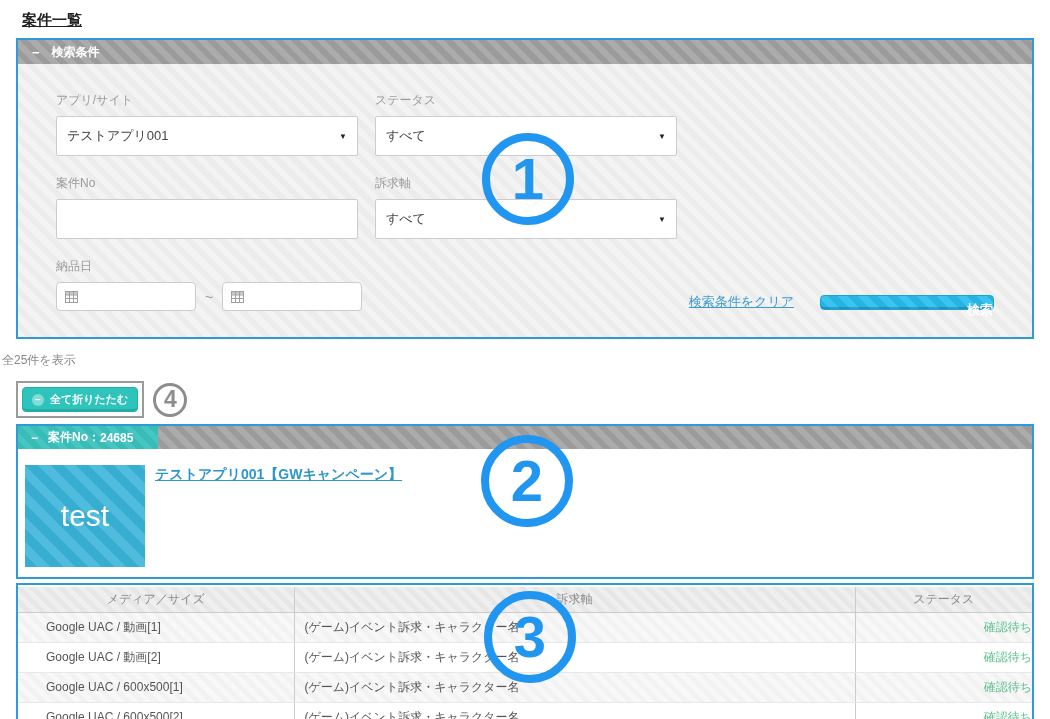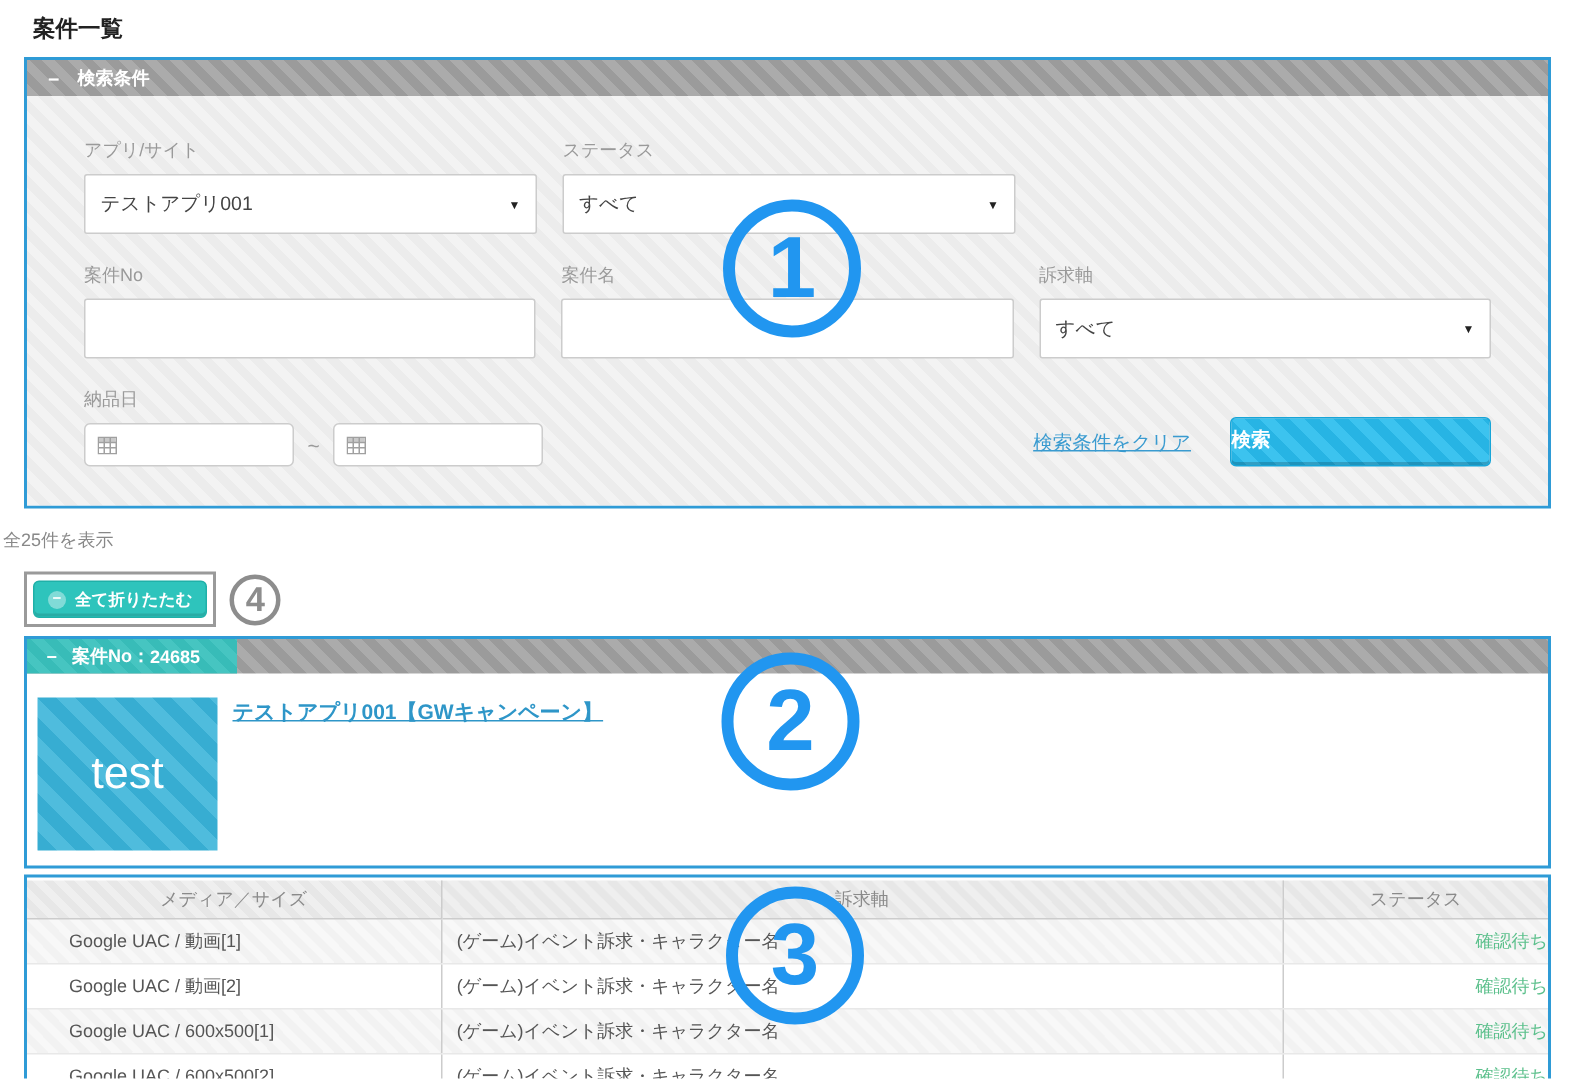--- a/index.html
+++ b/index.html
@@ -2,21 +2,21 @@
 <html><head>
 <meta charset="utf-8">
 <style>
   * { margin:0; padding:0; box-sizing:border-box; }
   body {
     font-family: "Liberation Sans", "DejaVu Sans", sans-serif;
     background:#fff; color:#333;
   }
   .page { position:relative; width:1050px; height:719px; overflow:hidden; }
 
-  .page-title { font-size:15px; font-weight:bold; color:#222; margin:10px 0 0 22px; line-height:20px; }
+  .page-title { font-size:15px; font-weight:bold; color:#222; margin:10px 0 0 22px; line-height:20px;text-decoration:underline; }
 
   .panel {
     margin:0 16px; border:2px solid #2f9bd6; background:#fff;
   }
   .panel-1 { margin-top:8px; }
   .panel-2 { margin-top:5px; }
   .panel-3 { margin-top:4px; }
 
   .panel-header {
     height:24px; display:flex; align-items:center;
@@ -44,24 +44,24 @@
   .date-group { display:flex; align-items:center; gap:9px; }
   .date-input {
     width:140px; height:29px; background:#fff; border:1px solid #ccc; border-radius:4px;
     display:flex; align-items:center; padding:0 8px; gap:6px; font-size:13px; color:#444;
   }
   .tilde { color:#999; font-size:14px; }
   .row-bottom { display:flex; justify-content:space-between; align-items:flex-end; margin-top:1px; }
   .actions { display:flex; align-items:center; gap:26px; padding-bottom:0; }
   .clear-link { font-size:13px; color:#3a9bd0; text-decoration:underline; cursor:pointer; }
   .search-btn {
-    width:174px; height:33px; border:1px solid #17a5d8; border-radius:4px;
+    width:174px; height:15px; border:1px solid #17a5d8; border-radius:4px;
     background:repeating-linear-gradient(45deg,#27b4e4 0 7px,#3cc3ef 7px 14px);
     box-shadow:inset 0 -2px rgba(0,0,0,.18);
-    color:#fff; font-size:13px; font-weight:bold; text-align:left; line-height:27px; cursor:pointer;
+    color:#fff; font-size:13px; font-weight:bold; text-align:right; line-height:27px; cursor:pointer;
   }
 
   
   .result-summary { font-size:12px; color:#888; margin:13px 0 0 2px; }
   .collapse-row { display:flex; align-items:center; gap:9px; margin:11px 0 0 16px; height:39px; }
   .annotation-box { border:2px solid #9a9a9a; background:#fff; padding:4px 4px; }
   .collapse-btn {
     display:flex; align-items:center; gap:6px;
     background:#2ec4bc; border:1px solid #1fb0a8; border-radius:4px;
     box-shadow:inset 0 -2px rgba(0,0,0,.12);
@@ -142,26 +142,20 @@
           <span class="field-label">ステータス</span>
           <div class="select">
             <span>すべて</span>
             <span class="arrow">▼</span>
           </div>
         </div>
       </div>
       <div class="form-row">
         <div class="field w300">
           <span class="field-label">案件No</span>
-          <div class="text-input">
-            <span></span>
-          </div>
-        </div>
-        <div class="field w300">
-          <span class="field-label">案件名</span>
           <div class="text-input">
             <span></span>
           </div>
         </div>
         <div class="field w300">
           <span class="field-label">訴求軸</span>
           <div class="select">
             <span>すべて</span>
             <span class="arrow">▼</span>
           </div>

